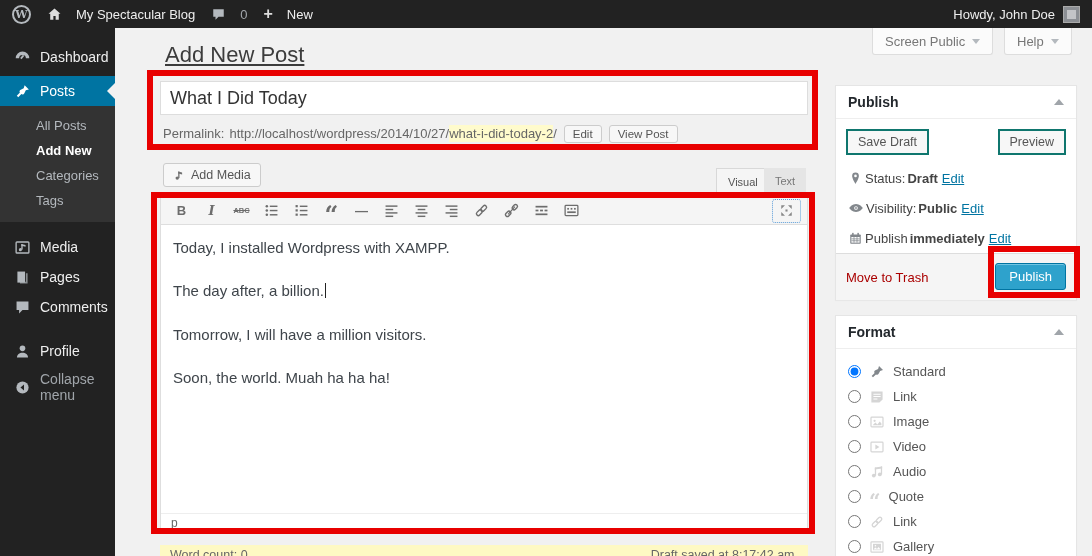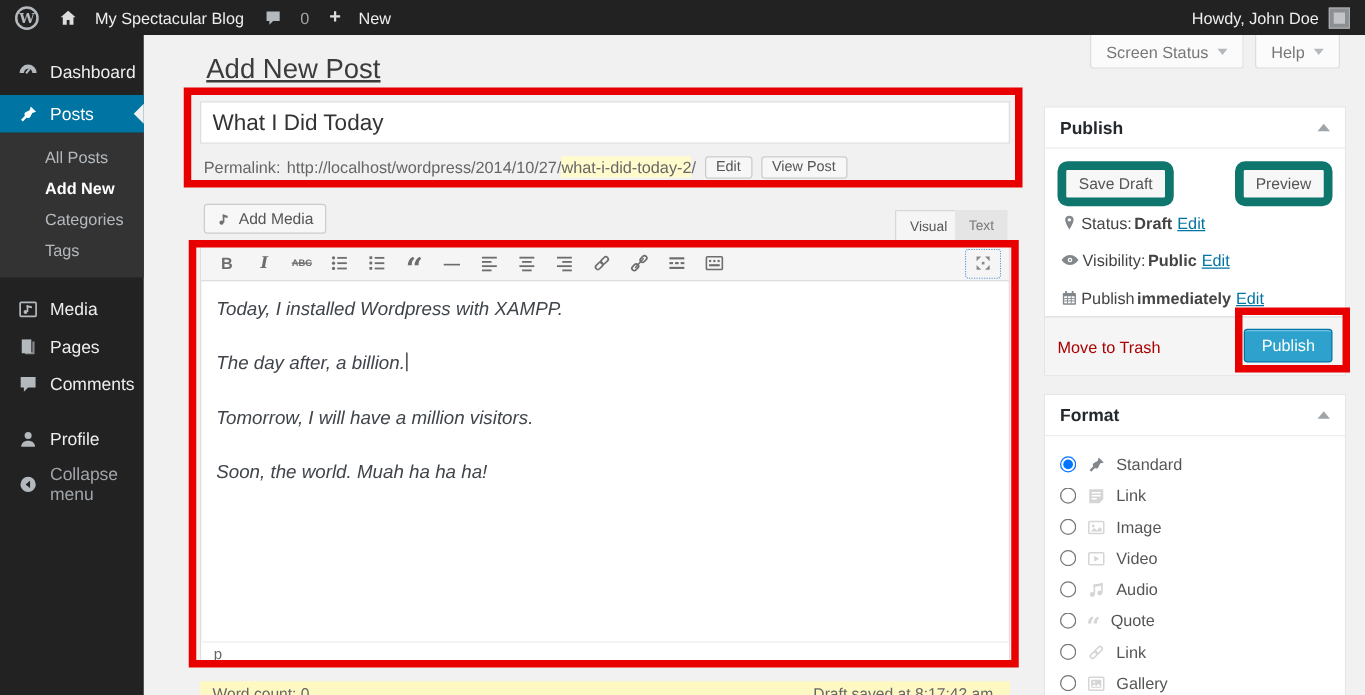--- a/index.html
+++ b/index.html
@@ -63,35 +63,35 @@
   #editor-box { position:absolute; left:160px; top:196px; width:648px; height:337px; background:#fff; border:1px solid #dedede; display:flex; flex-direction:column; }
   #mce-toolbar { height:28px; background:#f5f5f5; border-bottom:1px solid #dedede; display:flex; align-items:center; padding:0 7px; gap:3px; }
   .tb { width:27px; height:22px; display:flex; align-items:center; justify-content:center; color:#6d6d6d; cursor:pointer; border-radius:2px; }
   .tb-b::after { content:"B"; font-weight:800; font-size:13px; }
   .tb-i::after { content:"I"; font:italic 700 13px "DejaVu Serif", serif; }
   .tb-abc::after { content:"ABC"; font-size:7.5px; font-weight:700; text-decoration:line-through; }
   .tb-quote::after { content:"\201C"; font:700 24px "DejaVu Serif", serif; line-height:10px; margin-top:9px; }
   .tb-hr::after { content:"\2014"; font-weight:700; }
   .tb-dfw { margin-left:auto; outline:1px dotted #5b9dd9; }
   #mce-content { flex:1 1 auto; padding:13px 12px; font-size:15px; color:#3f454b; line-height:1.35; overflow:hidden; }
-  #mce-content p { margin:0 0 23px;font-style:italic; }
+  #mce-content p { margin:0 0 23px; }
   .caret { display:inline-block; width:1px; height:15px; background:#222; vertical-align:-2px; margin-left:1px; }
   #mce-path { height:19px; border-top:1px solid #eee; background:#fff; display:flex; align-items:center; padding:0 10px; font-size:12px; color:#666; }
   #wordcount-bar { position:absolute; left:160px; top:537px; width:648px; height:19px; background:#fef9c3;
     display:flex; align-items:center; justify-content:space-between; padding:0 10px; font-size:12.5px; color:#666;margin-top:8px; }
 
   
   .postbox { position:absolute; left:835px; width:242px; background:#fff; border:1px solid #e5e5e5; box-shadow:0 1px 1px rgba(0,0,0,.04); }
   #publish-box { top:85px; height:215px; }
   #format-box { top:315px; height:260px; }
   .pb-head { height:33px; display:flex; align-items:center; justify-content:space-between; padding:0 12px;
     font-size:14px; font-weight:700; color:#23282d; border-bottom:1px solid #eee; cursor:pointer; }
   .tri-up { width:0; height:0; border-left:5px solid transparent; border-right:5px solid transparent; border-bottom:6px solid #a0a5aa; }
   .pb-minor { position:relative; height:44px; padding:10px; }
-  .btn-sec { font-size:12.5px; color:#555; background:#f7f7f7; border:7px solid #0f766e; border-radius:8px; padding:4px 10px; cursor:pointer; }
+  .btn-sec { font-size:12.5px; color:#555; background:#f7f7f7; border:2px solid #0f766e; border-radius:0; padding:4px 10px; cursor:pointer; }
   #preview-btn { position:absolute; right:10px; top:10px; }
   .pb-misc { padding:0 12px; }
   .misc-row { height:30px; display:flex; align-items:center; gap:2px; font-size:13px; color:#444; }
   .misc-row b { font-weight:700; }
   a.edit-link { color:#0074a2; text-decoration:underline; cursor:pointer; margin-left:2px; }
   .pb-foot { height:47px; background:#f5f5f5; border-top:1px solid #ddd; position:relative; display:flex; align-items:center; padding:0 10px; }
   #trash-link { color:#a00; font-size:13px; cursor:pointer; text-decoration:none; }
   #publish-btn { position:absolute; right:10px; top:9px; background:#2ea2cc; border:1px solid #0074a2; color:#fff;
     font-size:13px; padding:5px 13px; border-radius:3px; cursor:pointer; box-shadow:inset 0 1px 0 rgba(160,220,240,.6); }
   .fmt-list { padding:10px 12px 0; }
@@ -191,21 +191,21 @@
       <svg class="micon" width="17" height="17" viewBox="0 0 20 20">
           <circle cx="10" cy="10" r="7.2" fill="currentColor"></circle>
           <path d="M11.8 6.5L7.6 10l4.2 3.5z" fill="#222"></path>
         </svg>
       <span>Collapse menu</span>
     </div>
   </div>
 
   <div id="page-title">Add New Post</div>
   <div class="meta-tab" style="left:872px;">
-    <span>Screen Status</span>
+    <span>Screen Public</span>
     <span class="cdown"></span>
   </div>
   <div class="meta-tab" style="left:1004px;">
     <span>Help</span>
     <span class="cdown"></span>
   </div>
 
   <input id="post-title-input" value="What I Did Today" style="">
   <div id="permalink-row">
     <span class="plabel">Permalink:</span>

